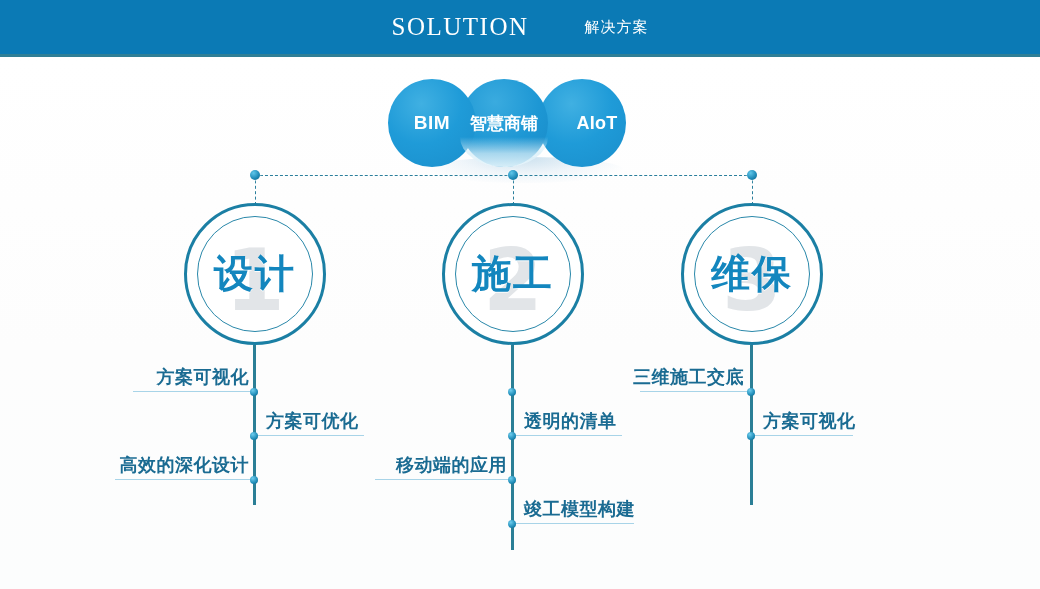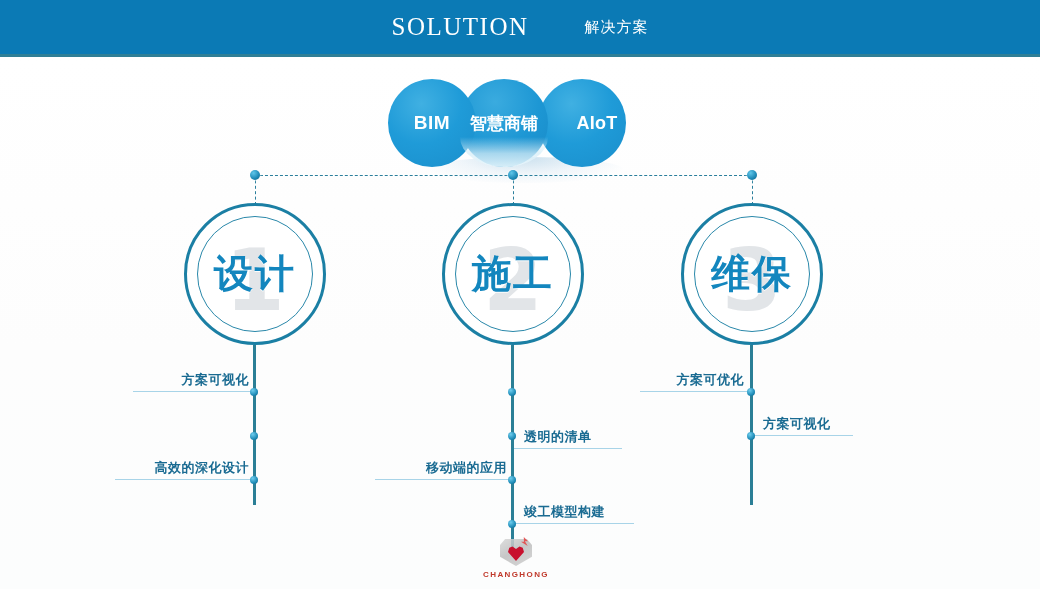--- a/index.html
+++ b/index.html
@@ -236,21 +236,21 @@
     position: absolute;
     bottom: 0;
     height: 0;
     border-top: 1.5px solid #a8d4e8;
     width: 100%;
   }
   .branch-text {
     position: absolute;
     bottom: 3px;
     font-family: "DejaVu Sans", sans-serif;
-    font-size: 13px;
+    font-size: 18px;
     font-weight: bold;
     color: #1a6b92;
     white-space: nowrap;
     letter-spacing: 0.5px;
   }
   .branch.left  .branch-text { right: 6px; }
   .branch.right .branch-text { left: 10px; }
   .node-dot {
     position: absolute;
     width: 8px;
@@ -364,62 +364,58 @@
   <div class="stem s1"></div>
   <div class="stem s2"></div>
   <div class="stem s3"></div>
 
   <div class="branch left" style="left:133px; top:301px; width:122px;">
     <span class="branch-text">方案可视化</span>
     <div class="branch-line"></div>
   </div>
   <div class="node-dot" style="left:250px; top:331px;"></div>
 
+  <div class="branch right" style="left:256px; top:345px; width:108px;">
+    <span class="branch-text">方案可优化</span>
+    <div class="branch-line"></div>
+  </div>
   <div class="node-dot" style="left:250px; top:375px;"></div>
 
   <div class="branch left" style="left:115px; top:389px; width:140px;">
     <span class="branch-text">高效的深化设计</span>
     <div class="branch-line"></div>
   </div>
   <div class="node-dot" style="left:250px; top:419px;"></div>
 
   <div class="node-dot" style="left:508px; top:331px;"></div>
 
-  <div class="branch right" style="left:514px; top:358px; width:108px;">
+  <div class="branch right" style="left:514px; top:345px; width:108px;">
     <span class="branch-text">透明的清单</span>
     <div class="branch-line"></div>
   </div>
   <div class="node-dot" style="left:508px; top:375px;"></div>
 
   <div class="branch left" style="left:375px; top:389px; width:138px;">
     <span class="branch-text">移动端的应用</span>
     <div class="branch-line"></div>
   </div>
   <div class="node-dot" style="left:508px; top:419px;"></div>
 
   <div class="branch right" style="left:514px; top:433px; width:120px;">
     <span class="branch-text">竣工模型构建</span>
     <div class="branch-line"></div>
   </div>
   <div class="node-dot" style="left:508px; top:463px;"></div>
 
   <div class="branch left" style="left:640px; top:301px; width:110px;">
-    <span class="branch-text">方案可优化</span>
+    <span class="branch-text">三维施工交底</span>
     <div class="branch-line"></div>
   </div>
   <div class="node-dot" style="left:747px; top:331px;"></div>
 
   <div class="branch right" style="left:753px; top:345px; width:100px;">
     <span class="branch-text">方案可视化</span>
     <div class="branch-line"></div>
   </div>
   <div class="node-dot" style="left:747px; top:375px;"></div>
 
-  <div class="logo">
-    <div class="logo-mark">
-      <div class="logo-shield"></div>
-      <div class="logo-heart"></div>
-      <div class="logo-spark"></div>
-    </div>
-    <div class="logo-text">CHANGHONG</div>
-  </div>
 
 </div>
 
 </body></html>

